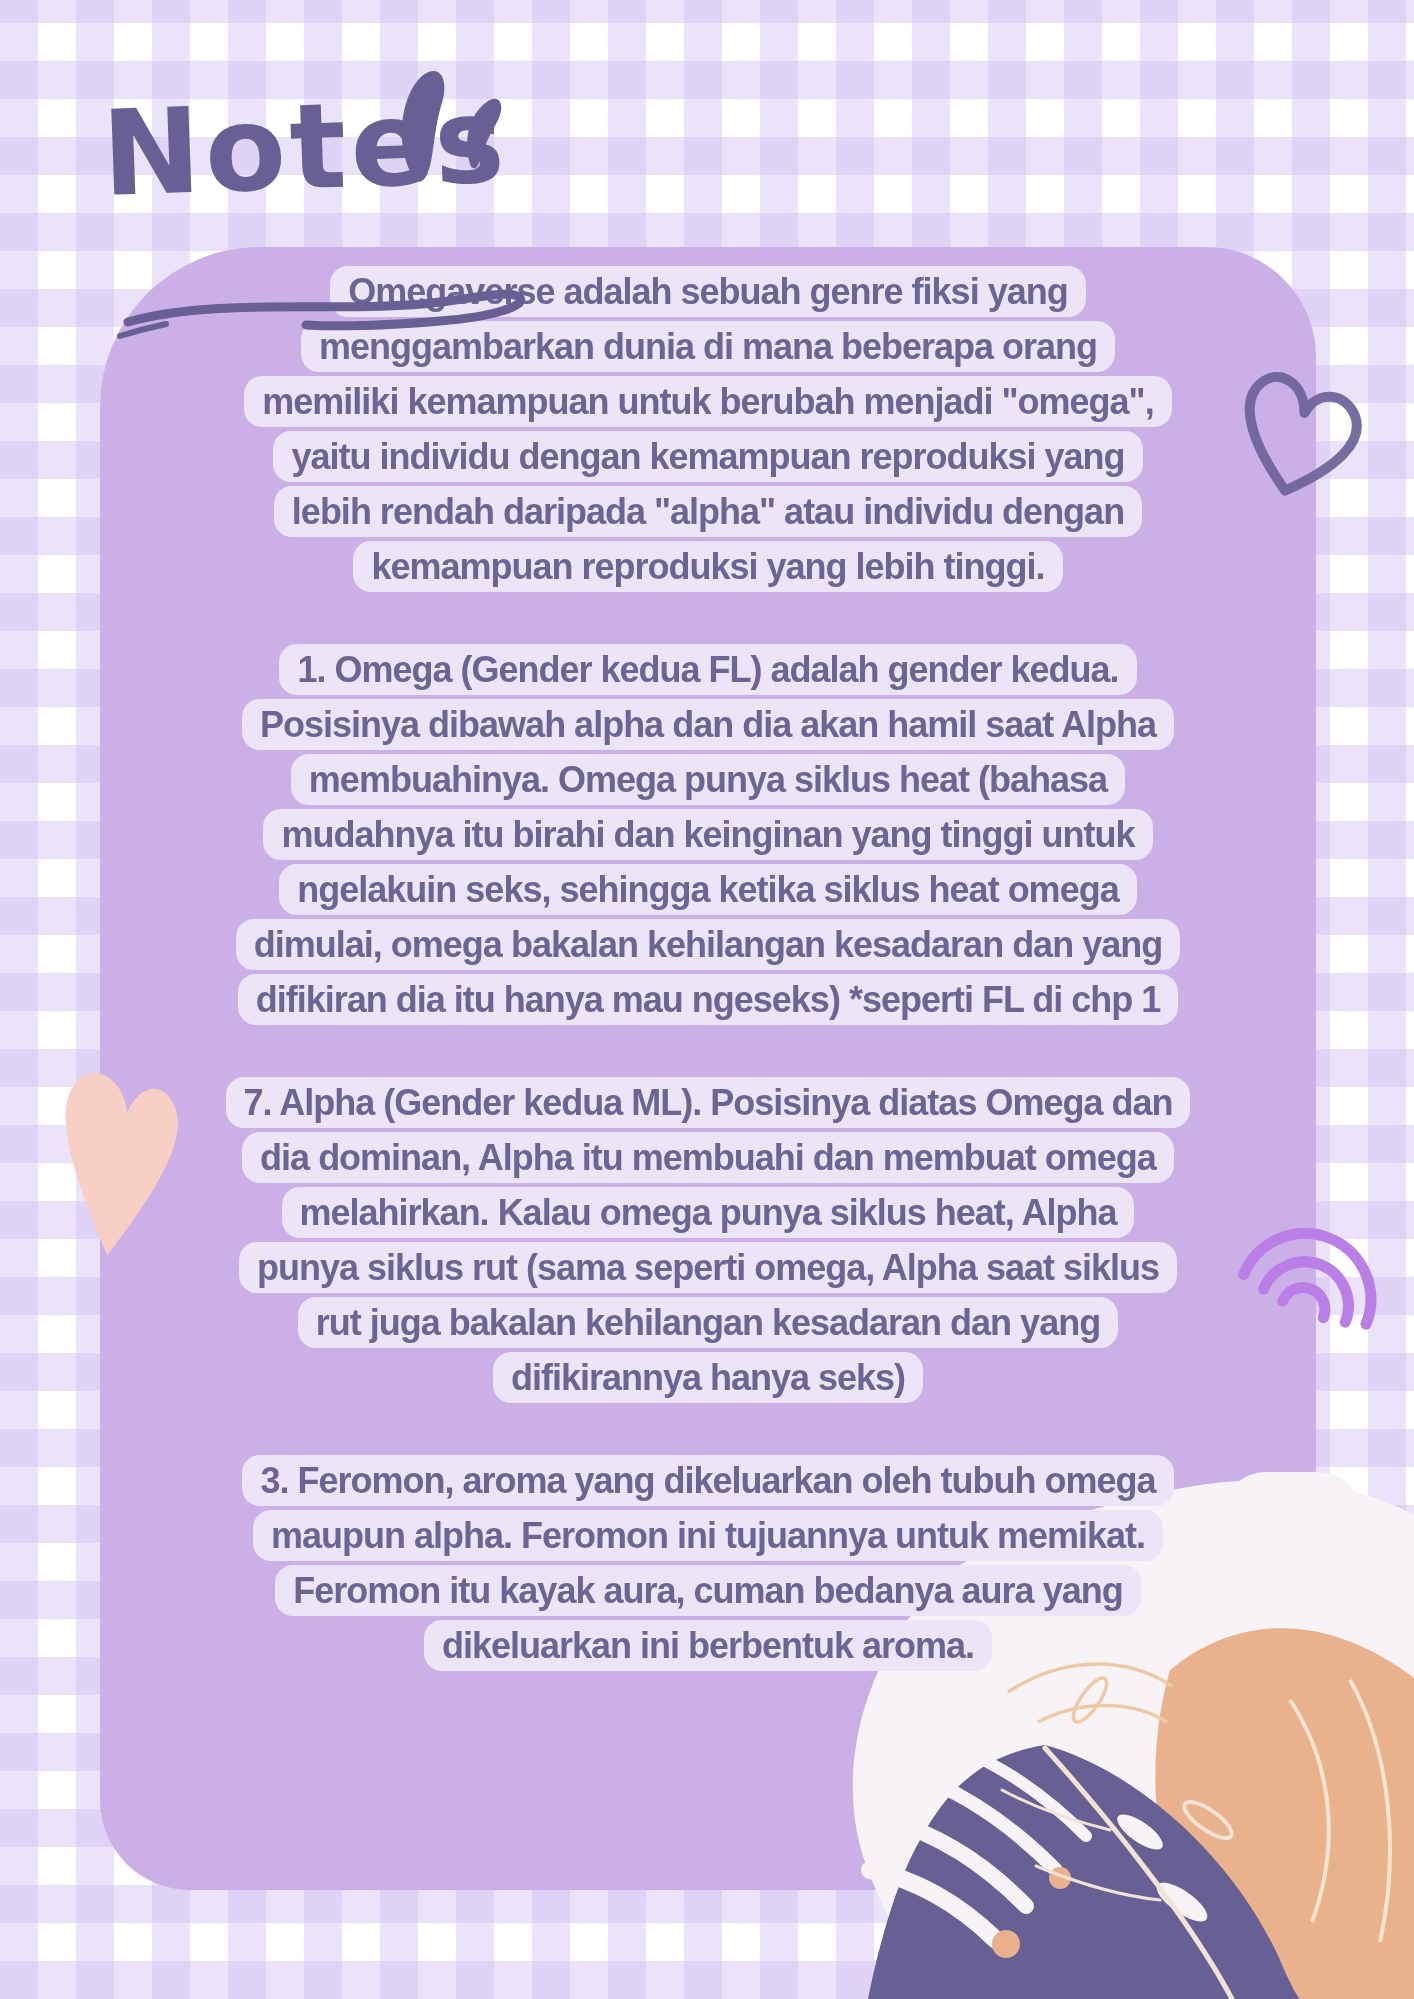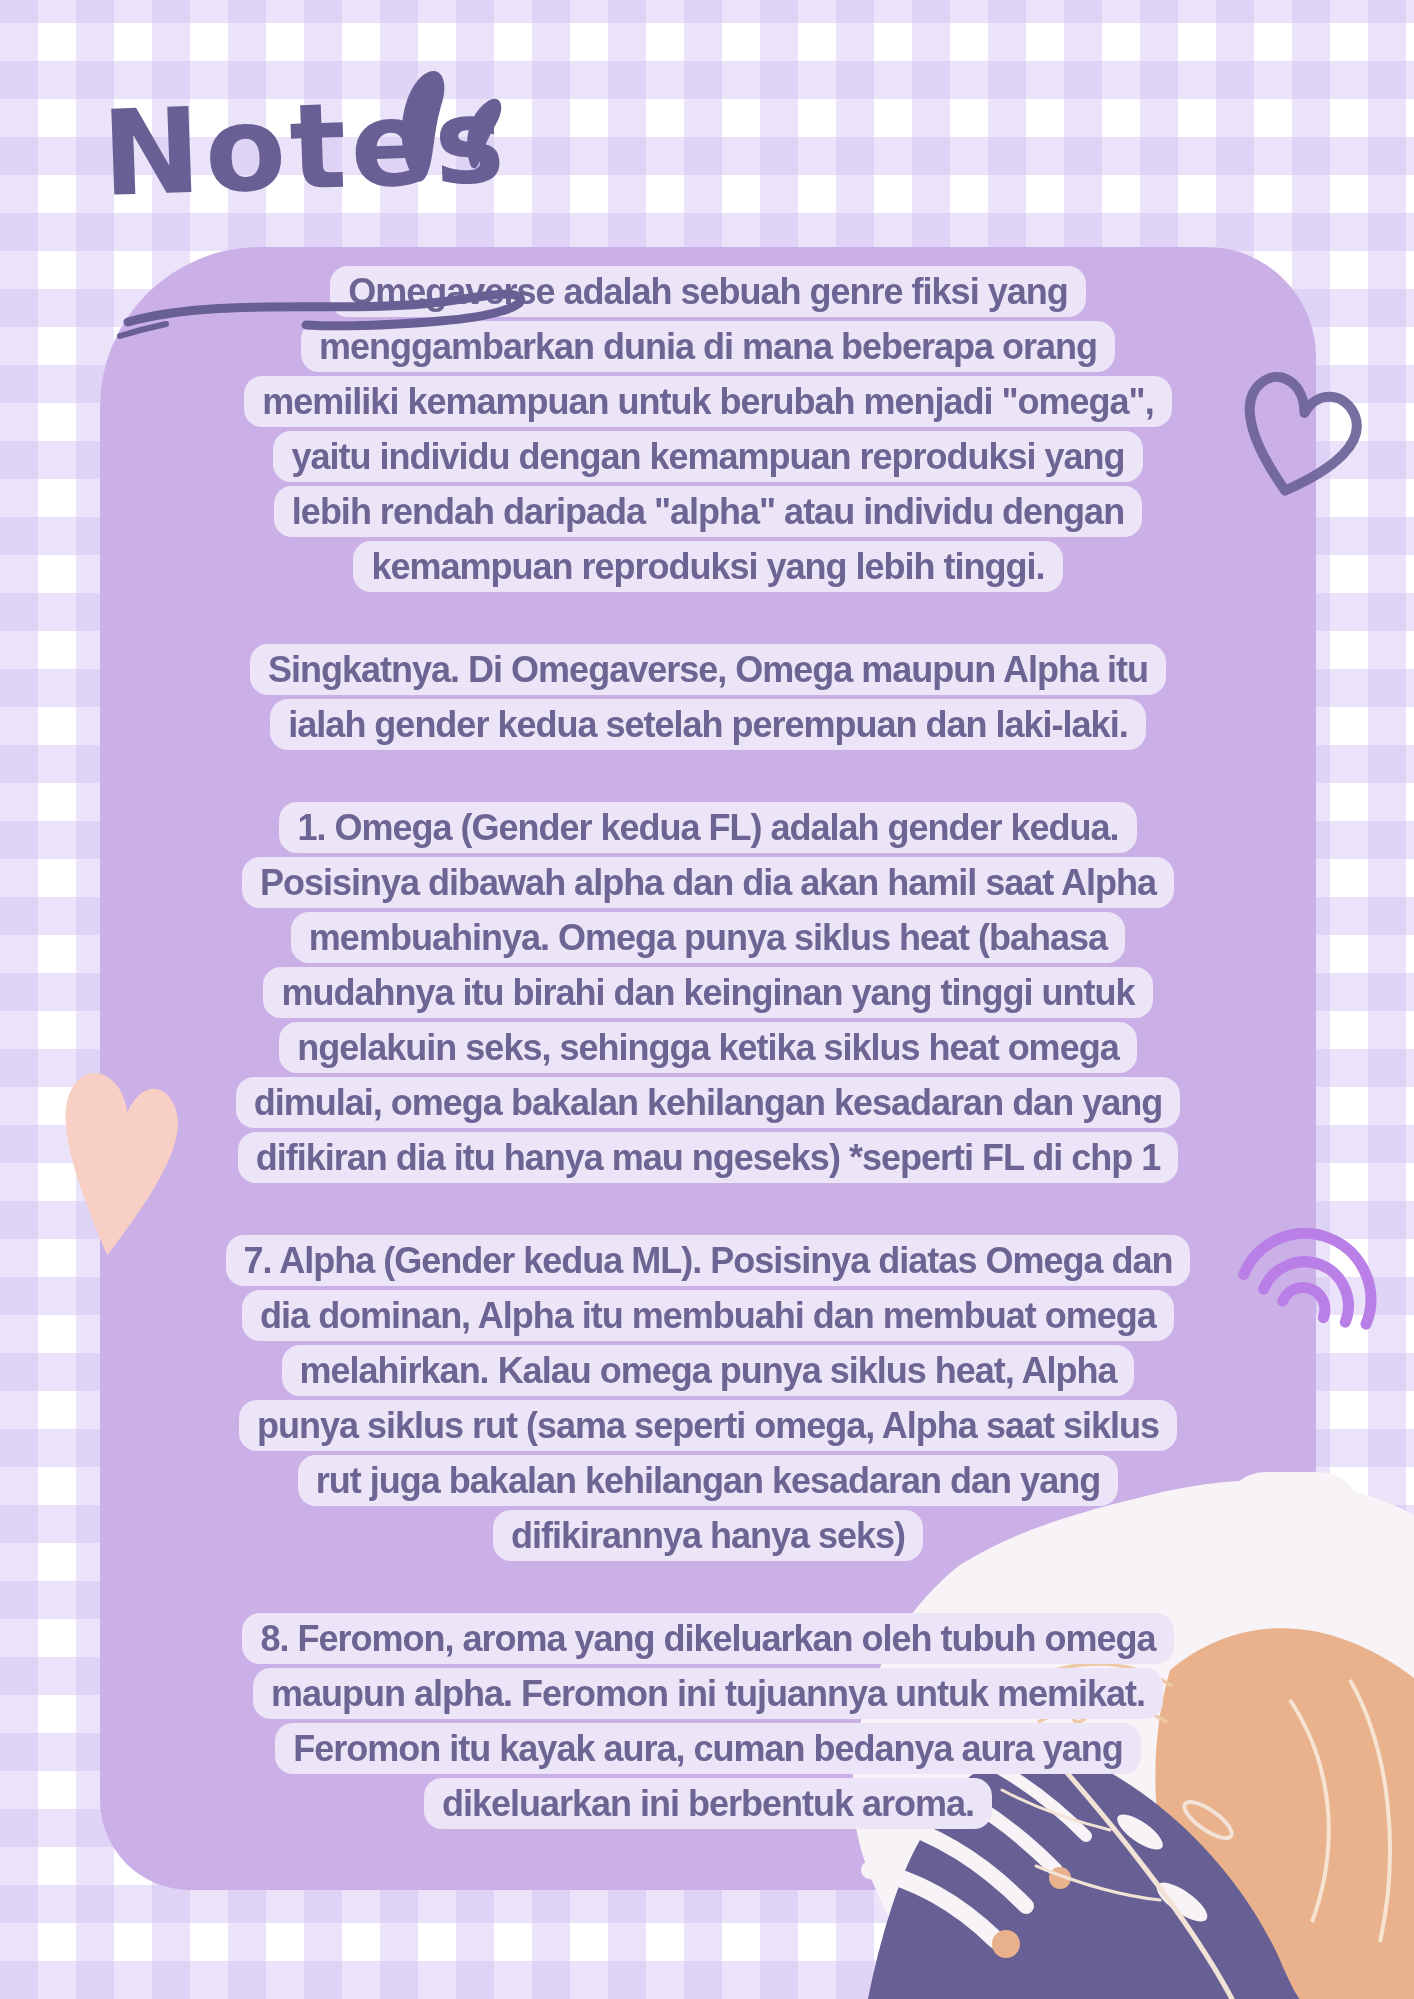--- a/index.html
+++ b/index.html
@@ -147,34 +147,32 @@
     </g>
   </svg>
 
   <div class="content">
     <p class="para"><span class="hl">Omegaverse adalah sebuah genre fiksi yang
 menggambarkan dunia di mana beberapa orang
 memiliki kemampuan untuk berubah menjadi "omega",
 yaitu individu dengan kemampuan reproduksi yang
 lebih rendah daripada "alpha" atau individu dengan
 kemampuan reproduksi yang lebih tinggi.</span></p>
-    <p class="para"><span class="hl">Singkatnya. Di Omegaverse, Omega maupun Alpha itu
-ialah gender kedua setelah perempuan dan laki-laki.</span></p>
     <p class="para"><span class="hl">1. Omega (Gender kedua FL) adalah gender kedua.
 Posisinya dibawah alpha dan dia akan hamil saat Alpha
 membuahinya. Omega punya siklus heat (bahasa
 mudahnya itu birahi dan keinginan yang tinggi untuk
 ngelakuin seks, sehingga ketika siklus heat omega
 dimulai, omega bakalan kehilangan kesadaran dan yang
 difikiran dia itu hanya mau ngeseks) *seperti FL di chp 1</span></p>
     <p class="para"><span class="hl">7. Alpha (Gender kedua ML). Posisinya diatas Omega dan
 dia dominan, Alpha itu membuahi dan membuat omega
 melahirkan. Kalau omega punya siklus heat, Alpha
 punya siklus rut (sama seperti omega, Alpha saat siklus
 rut juga bakalan kehilangan kesadaran dan yang
 difikirannya hanya seks)</span></p>
-    <p class="para"><span class="hl">8. Feromon, aroma yang dikeluarkan oleh tubuh omega
+    <p class="para"><span class="hl">3. Feromon, aroma yang dikeluarkan oleh tubuh omega
 maupun alpha. Feromon ini tujuannya untuk memikat.
 Feromon itu kayak aura, cuman bedanya aura yang
 dikeluarkan ini berbentuk aroma.</span></p>
   </div>
 
 </div>
 
 </body></html>

